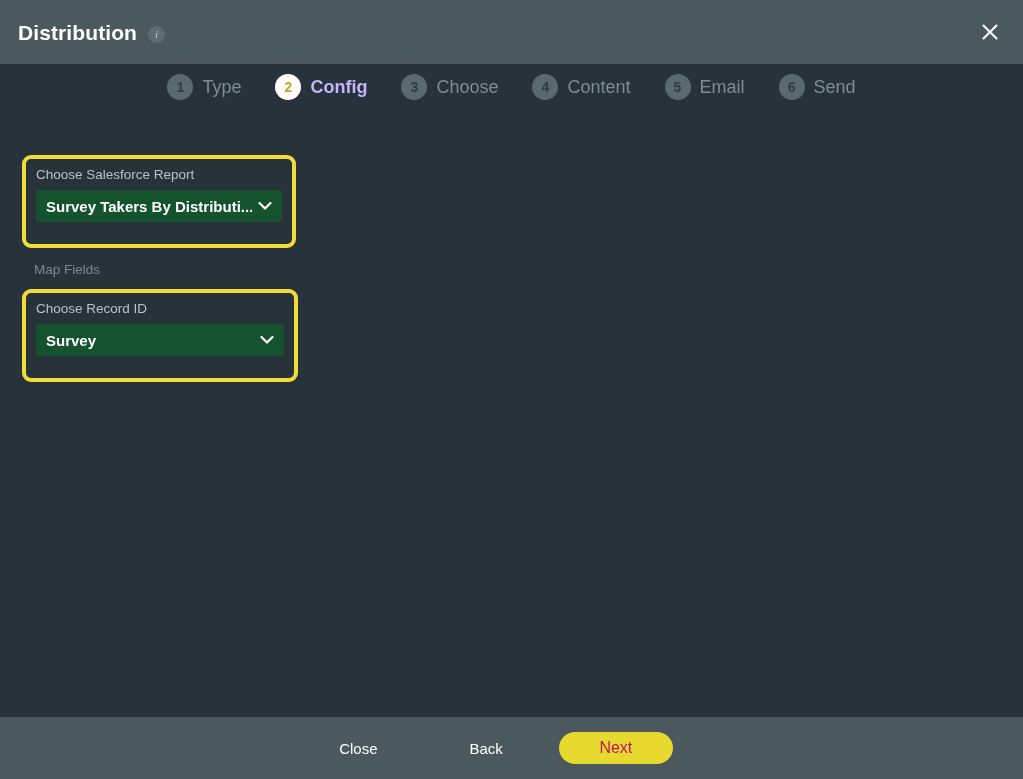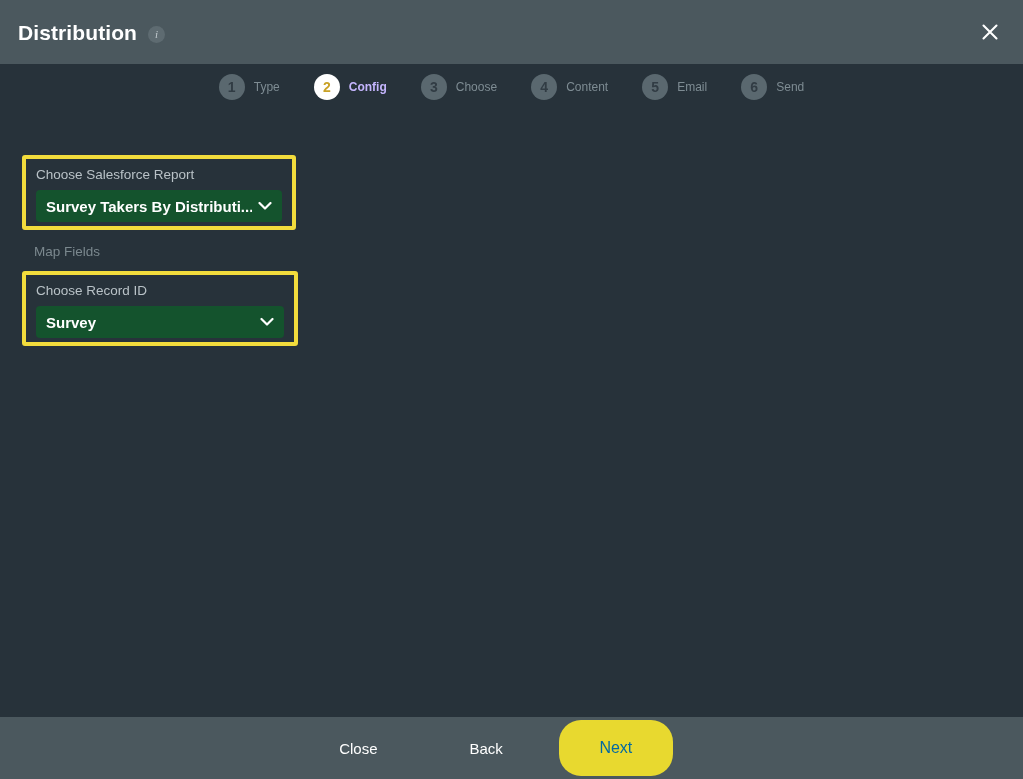--- a/index.html
+++ b/index.html
@@ -87,21 +87,21 @@
     background: #5a686f;
     color: #313c44;
     font-size: 14px;
     font-weight: bold;
     display: flex;
     align-items: center;
     justify-content: center;
     flex: 0 0 auto;
   }
   .step-label {
-    font-size: 12px;
+    font-size: 18px;
     color: #7e8c93;
     white-space: nowrap;
   }
   .step.active .step-circle {
     background: #ffffff;
     color: #c9a227;
   }
   .step.active .step-label {
     color: #c4b5fd;
     font-weight: bold;
@@ -110,22 +110,22 @@
   
   .form-area {
     position: absolute;
     left: 22px;
     top: 155px;
     width: 500px;
   }
 
   .highlight-box {
     border: 4px solid #f2dc3c;
-    border-radius: 3px;
-    padding: 8px 10px 4px 10px;
+    border-radius: 9px;
+    padding: 8px 10px 22px 10px;
     width: 274px;
   }
   .highlight-box.wide { width: 276px; }
 
   .field-label {
     font-size: 13.5px;
     color: #b9c2c7;
     margin-bottom: 7px;
     line-height: 1.2;
   }
@@ -186,25 +186,25 @@
     border: none;
     cursor: pointer;
     font-family: "Liberation Sans", sans-serif;
     padding: 8px 14px;
   }
   .text-button.close-btn { margin-right: 64px; }
   .text-button.back-btn { margin-right: 42px; }
 
   .primary-button {
     background: #e8d92f;
-    color: #0369a1;
+    color: #be185d;
     font-size: 16px;
     border: none;
     border-radius: 22px;
-    height: 56px;
+    height: 32px;
     width: 114px;
     cursor: pointer;
     font-family: "Liberation Sans", sans-serif;
   }
 </style>
 </head>
 <body>
 
 <div class="modal-header">
   <span class="modal-title">Distribution</span>

